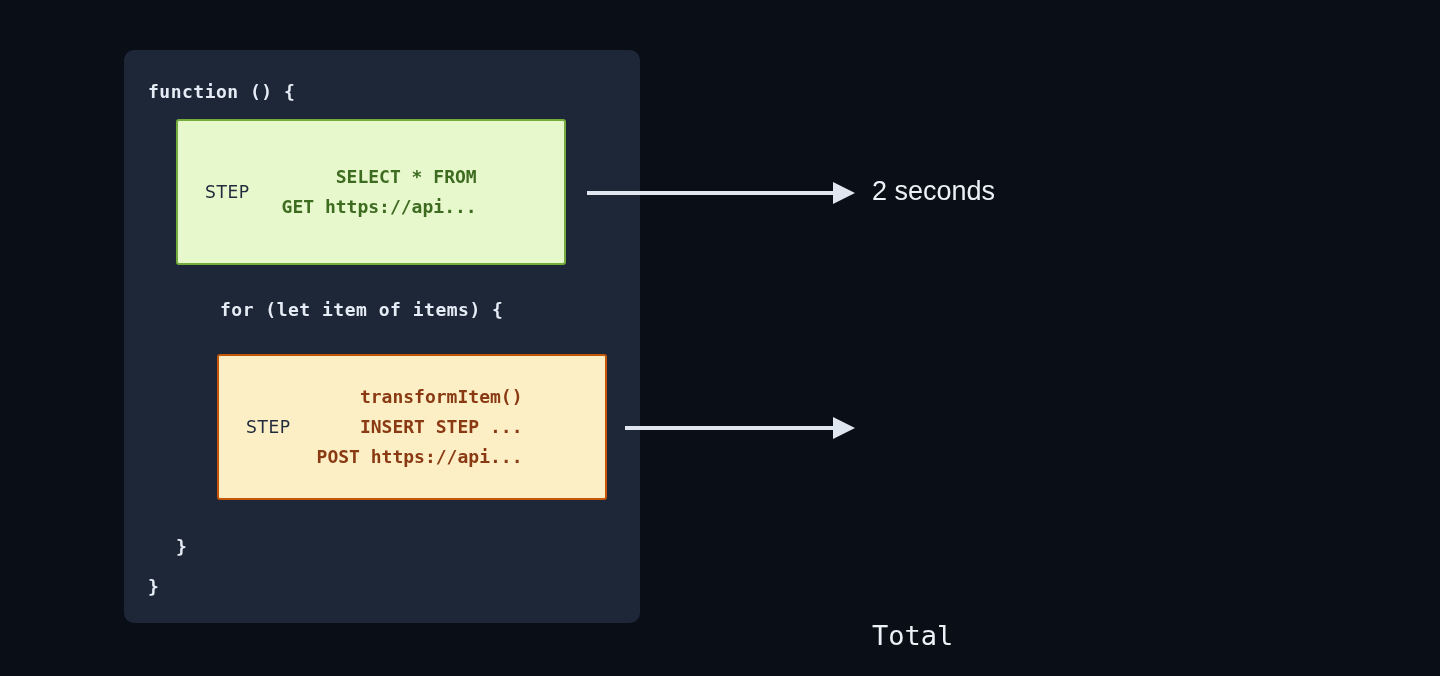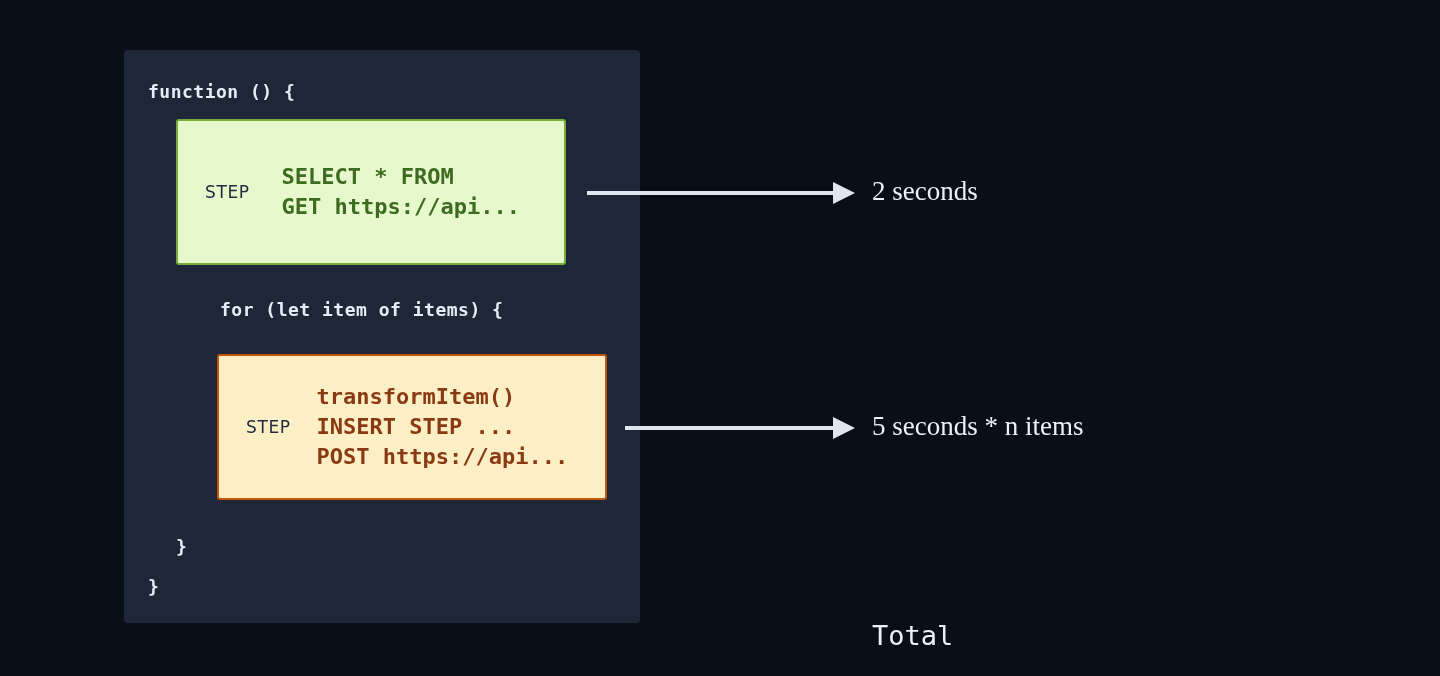--- a/index.html
+++ b/index.html
@@ -22,21 +22,21 @@
   }
 
   
   .code-panel {
     position: absolute;
     left: 124px;
     top: 50px;
     width: 516px;
     height: 573px;
     background: #1e2738;
-    border-radius: 4px;
+    border-radius: 10px;
   }
   .code-line {
     position: absolute;
     font-family: "DejaVu Sans Mono", monospace;
     font-size: 18px;
     font-weight: bold;
     color: #e6ecf5;
     letter-spacing: 0.5px;
     white-space: pre;
   }
@@ -56,25 +56,26 @@
   .step-box .step-label {
     font-family: "DejaVu Sans", sans-serif;
     font-size: 17px;
     font-weight: normal;
     letter-spacing: 0.6px;
     color: #1f2a3c;
     flex: 0 0 auto;
   }
   .step-box .step-code {
     font-family: "DejaVu Sans Mono", monospace;
-    font-size: 22px;
+    font-size: 18px;
     font-weight: bold;
     line-height: 30px;
     white-space: pre;
     flex: 0 0 auto;
+    text-align: right;
   }
 
   
   .step-green {
     left: 176px;
     top: 119px;
     width: 390px;
     height: 146px;
     background: #e8f8cd;
     border: 2px solid #74ad3e;
@@ -104,21 +105,21 @@
   .arrow {
     position: absolute;
     overflow: visible;
   }
   .arrow-1 { left: 587px; top: 180px; }
   .arrow-2 { left: 625px; top: 415px; }
 
   
   .annotation {
     position: absolute;
-    font-family: Liberation Serif, serif;
+    font-family: Liberation Sans, sans-serif;
     font-size: 27px;
     font-weight: normal;
     color: #edf1f7;
     white-space: pre;
     letter-spacing: 0px;
   }
   .anno-1 { left: 872px; top: 176px; }
   .anno-2 { left: 872px; top: 411px; }
 
   .total-block {
@@ -166,20 +167,19 @@
     <polygon points="246,2 268,13 246,24" fill="#dfe6f0"></polygon>
   </svg>
 
   <svg class="arrow arrow-2" width="232" height="26" viewBox="0 0 232 26">
     <line x1="0" y1="13" x2="210" y2="13" stroke="#dfe6f0" stroke-width="4"></line>
     <polygon points="208,2 230,13 208,24" fill="#dfe6f0"></polygon>
   </svg>
 
   <div class="annotation anno-1">2 seconds</div>
 
-  <div class="annotation anno-2">5 seconds * n items</div>
 
   <div class="total-block">
     <div>Total</div>
     
   </div>
 
 </div>
 
 </body></html>

